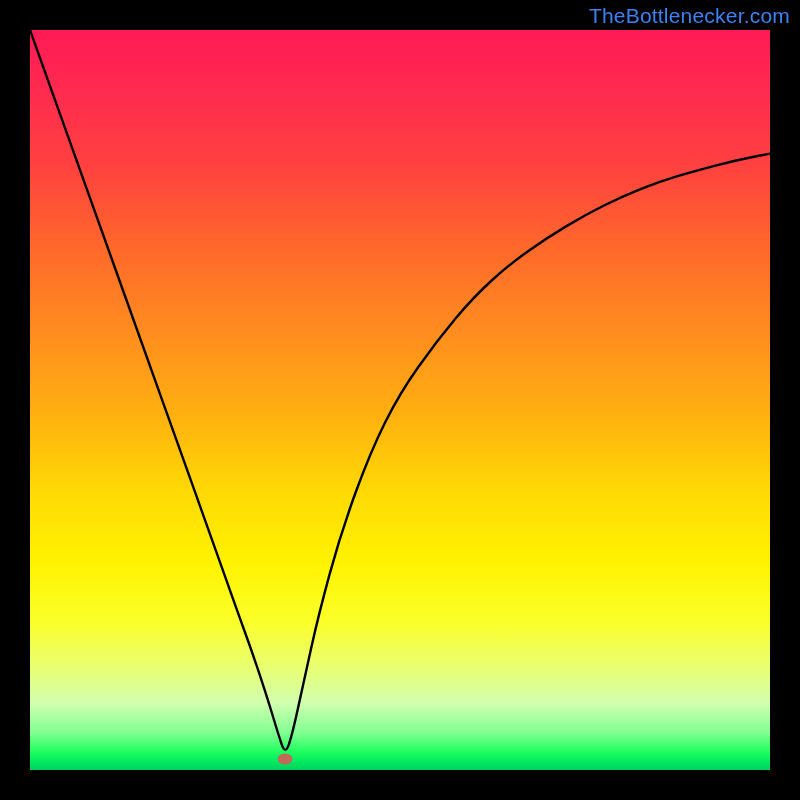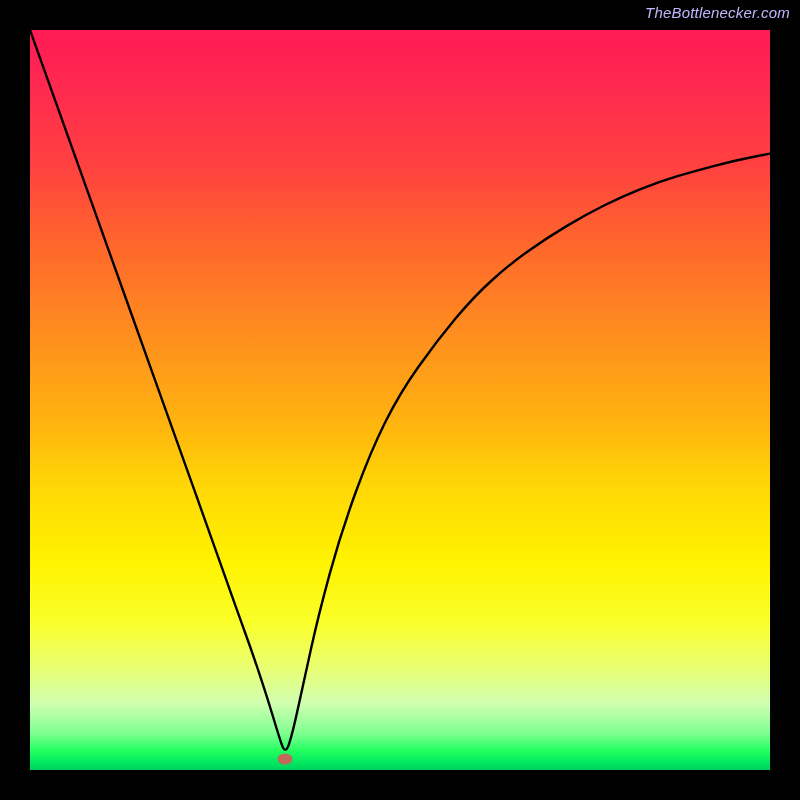--- a/index.html
+++ b/index.html
@@ -56,25 +56,24 @@
     width: 15px;
     height: 11px;
     background: #c26a5a;
     border-radius: 50%;
     transform: translate(-50%, -50%);
   }
   .watermark {
     position: absolute;
     top: 4px;
     right: 10px;
-    color: #c4b5fd;
-    font-size: 15px;
+    color: #3b82f6;
+    font-size: 21px;
     letter-spacing: 0.2px;
     font-family: Arial, Helvetica, sans-serif;
-    font-style: italic;
   }
 </style>
 </head>
 <body>
 
 <div class="frame">
 
   <div class="plot-area">
     <div class="gradient"></div>
 

